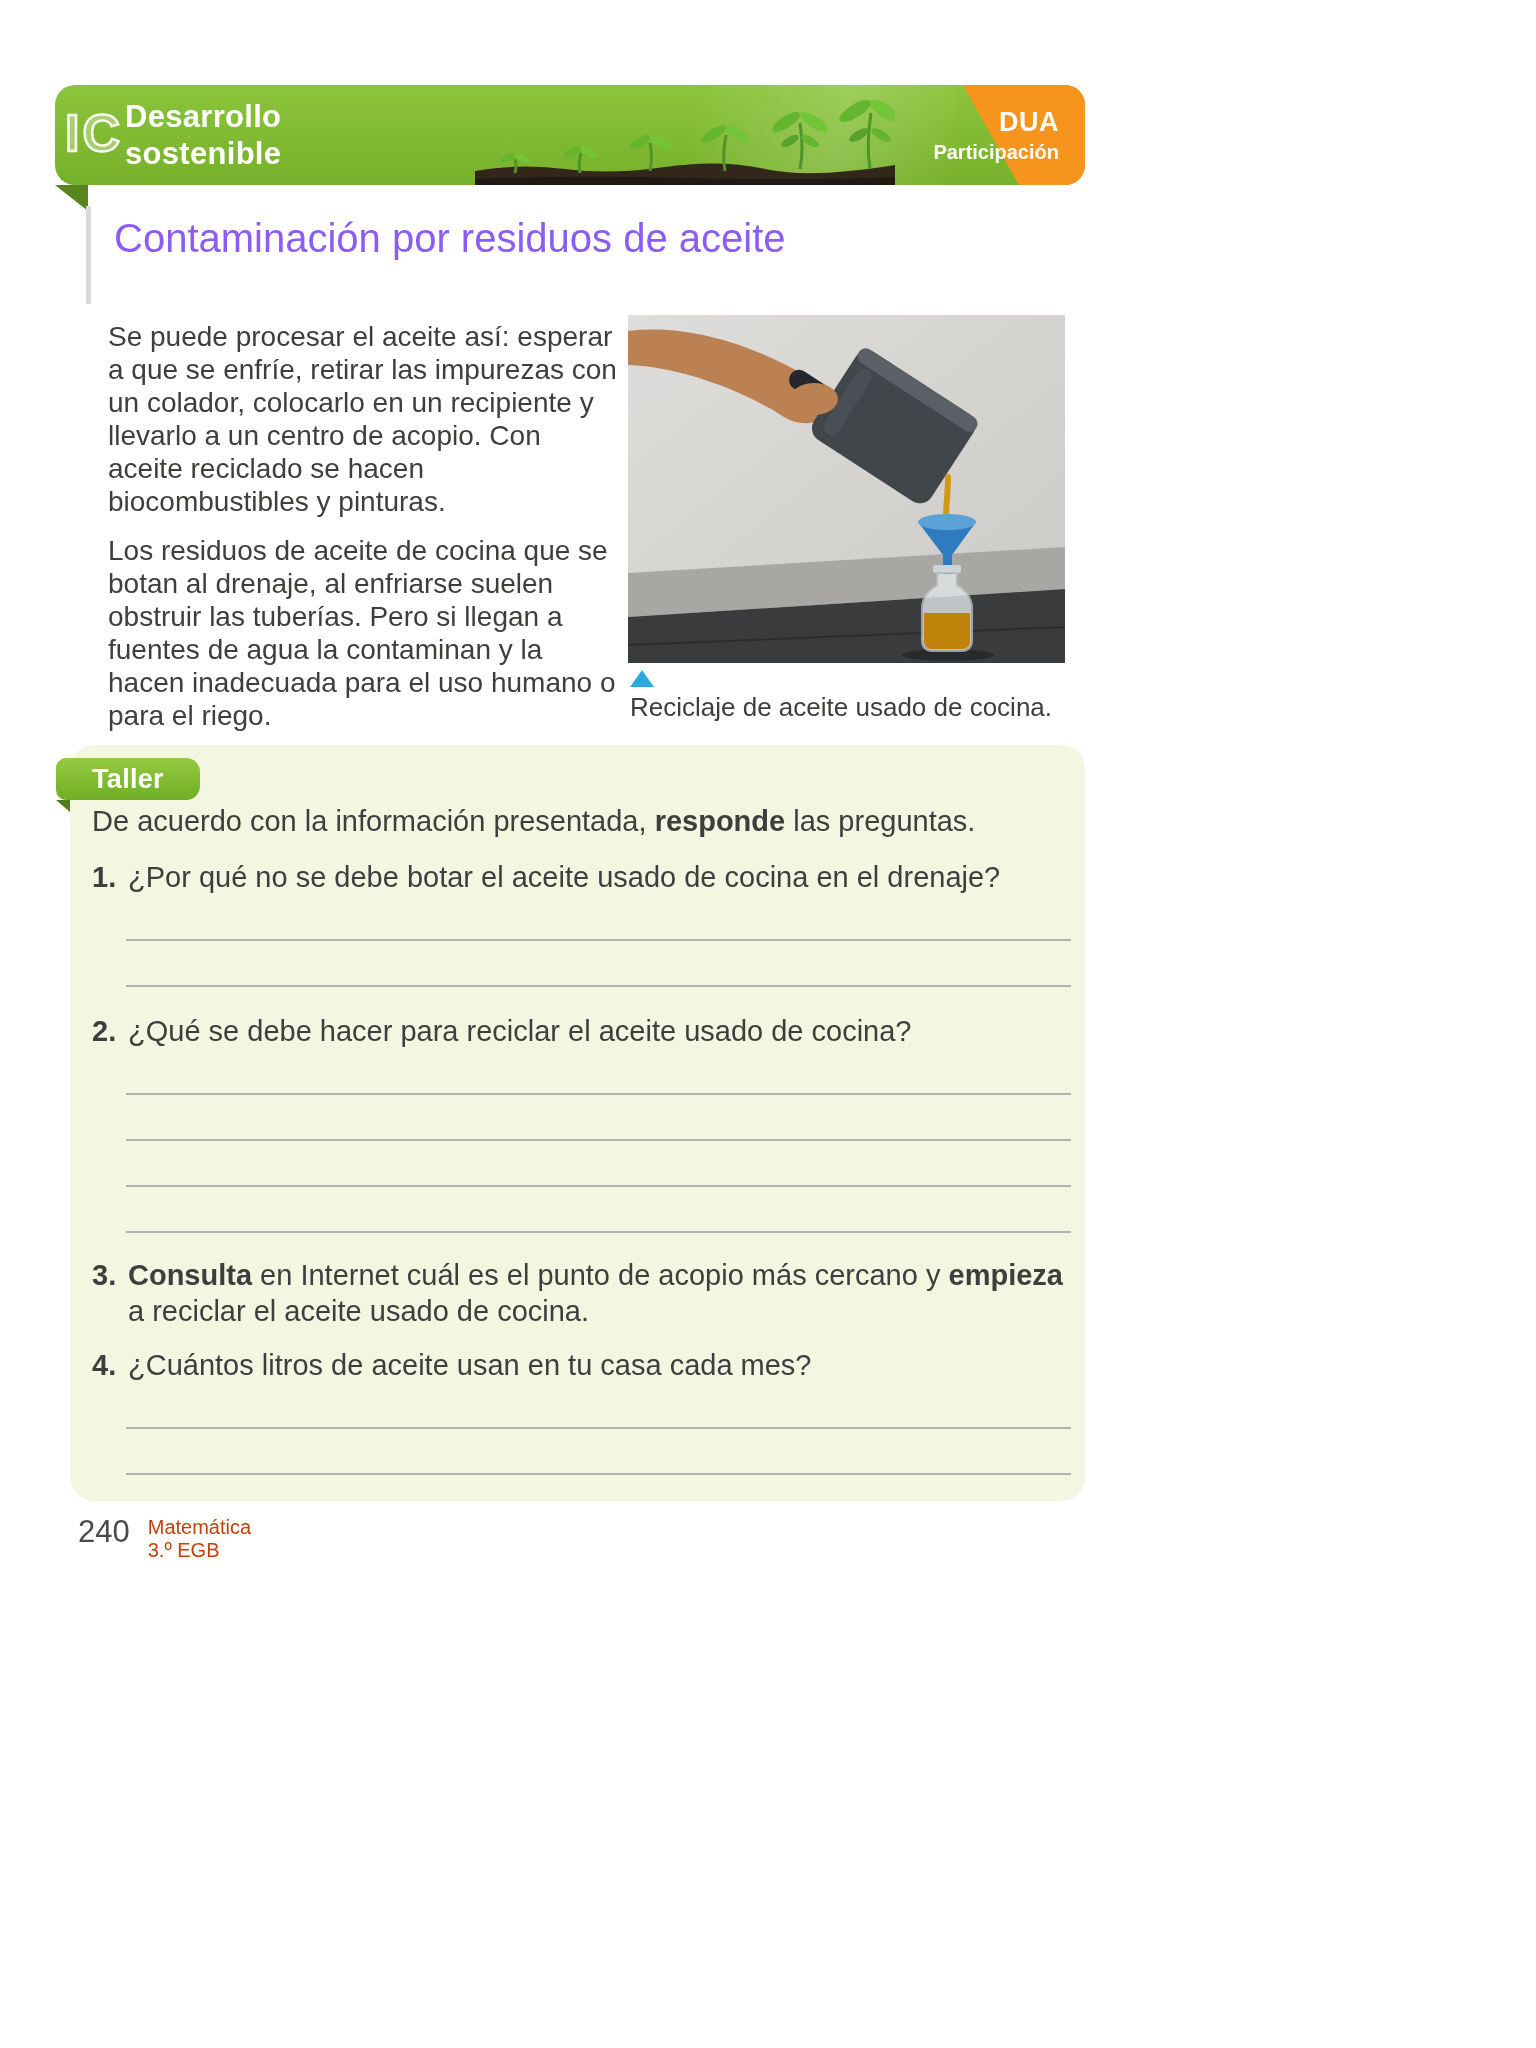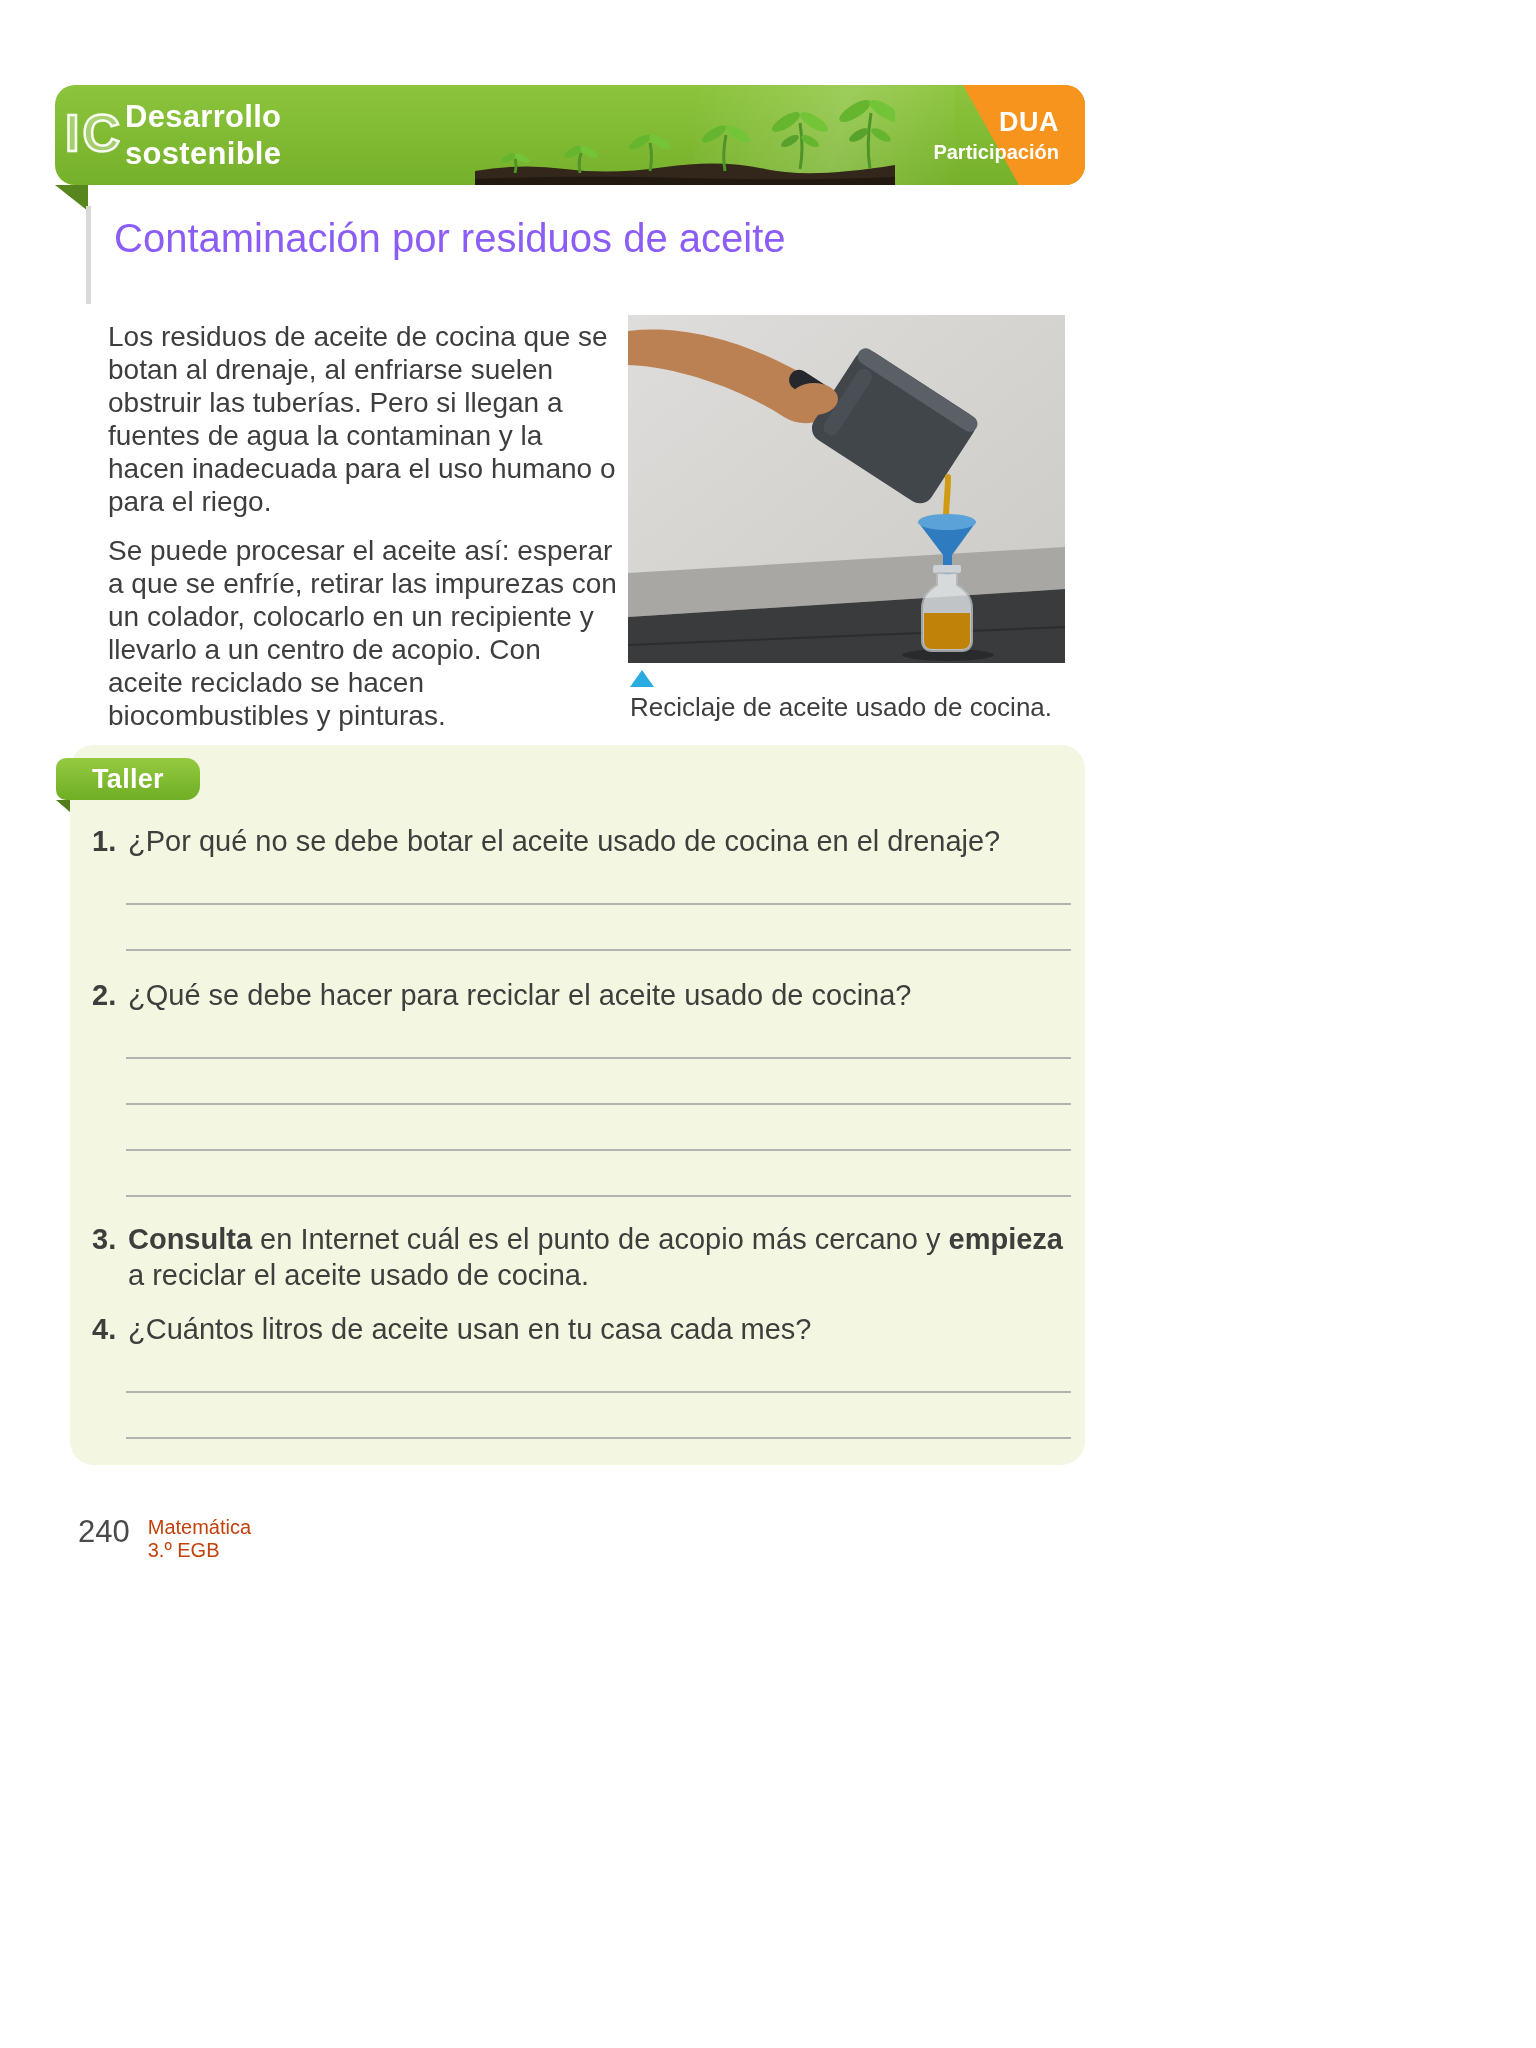--- a/index.html
+++ b/index.html
@@ -119,22 +119,22 @@
   </div>
 </div>
 <div class="banner-fold"></div>
 <div class="title-accent"></div>
 
 <h1 class="article-title">
   <span>Contaminación por residuos de aceite</span><br>
 </h1>
 
 <div class="body-copy">
+  <p>Se puede procesar el aceite así: esperar a que se enfríe, retirar las impurezas con un colador, colocarlo en un recipiente y llevarlo a un centro de acopio. Con aceite reciclado se hacen biocombustibles y pinturas.</p>
   <p>Los residuos de aceite de cocina que se botan al drenaje, al enfriarse suelen obstruir las tuberías. Pero si llegan a fuentes de agua la contaminan y la hacen inadecuada para el uso humano o para el riego.</p>
-  <p>Se puede procesar el aceite así: esperar a que se enfríe, retirar las impurezas con un colador, colocarlo en un recipiente y llevarlo a un centro de acopio. Con aceite reciclado se hacen biocombustibles y pinturas.</p>
 </div>
 
 <div class="photo">
   <svg viewBox="0 0 437 348" aria-hidden="true">
     <defs>
       <linearGradient id="wallg" x1="0" y1="0" x2="1" y2="1">
         <stop offset="0" stop-color="#dedddb"></stop>
           <stop offset="1" stop-color="#cbcac6"></stop>
       </linearGradient>
     </defs>
@@ -167,20 +167,21 @@
   </svg>
 </div>
 
 <div class="caption-marker"></div>
 <div class="caption">Reciclaje de aceite usado de cocina.</div>
 
 <div class="taller">
   <div class="taller-badge">Taller</div>
   <div class="badge-fold"></div>
 
+  <p class="t-intro t-text"><span>De acuerdo con la información presentada, </span><b>responde</b><span> las preguntas.</span></p>
 
   <div class="question q1 t-text">
     <span class="qnum">1.</span>
     <span class="qtext">¿Por qué no se debe botar el aceite usado de cocina en el drenaje?</span>
   </div>
   <div class="rule"></div>
   <div class="rule"></div>
 
   <div class="question q2 t-text">
     <span class="qnum">2.</span>

